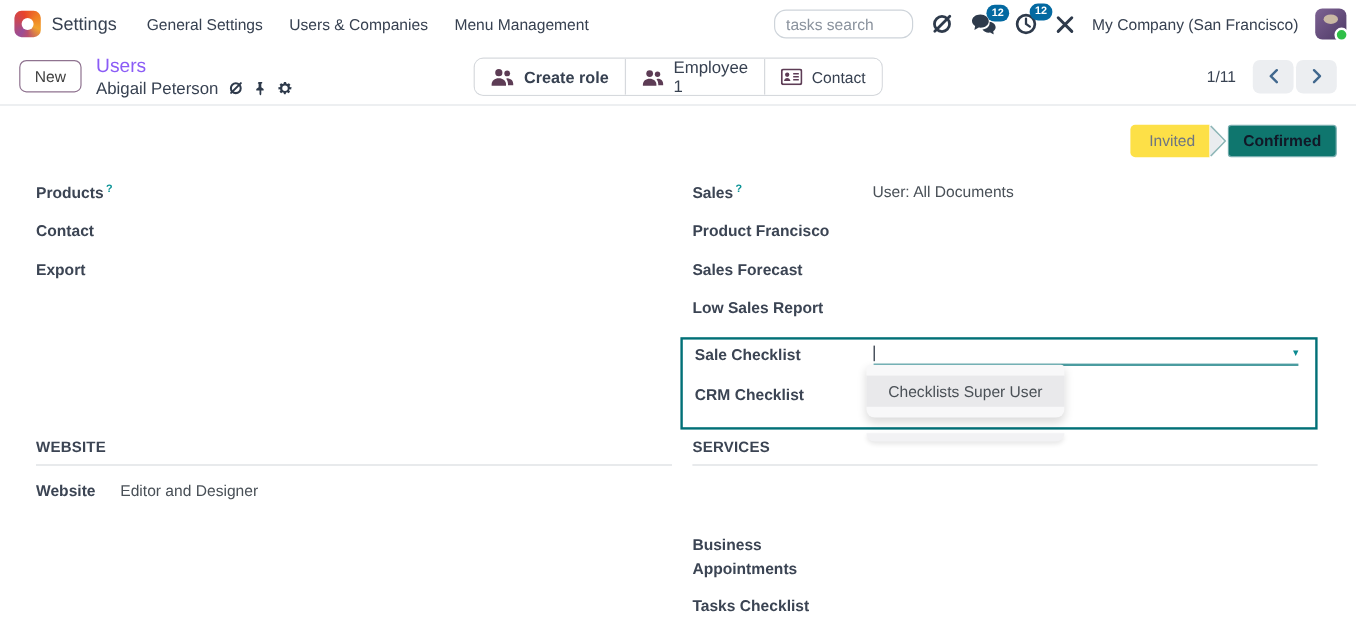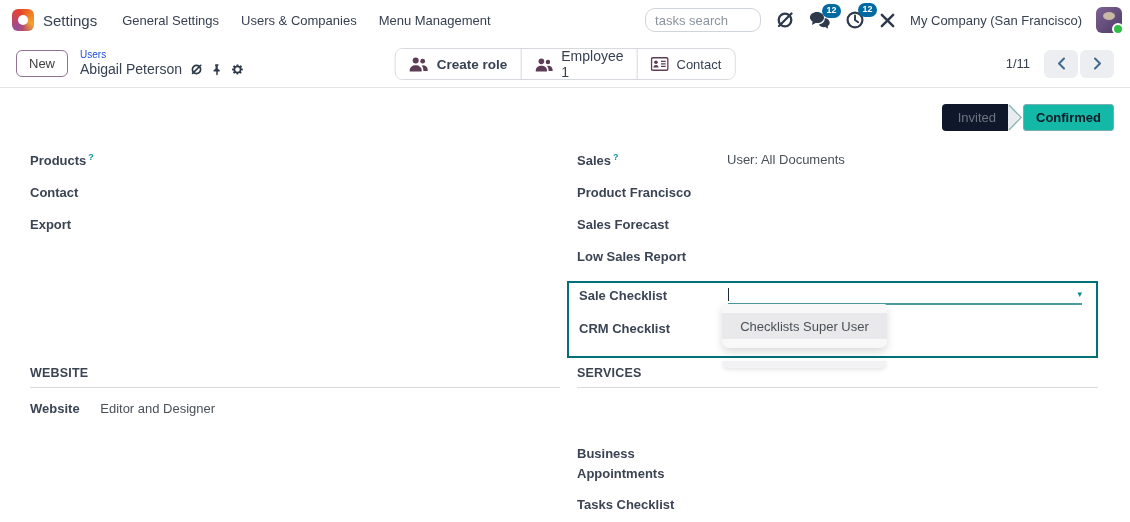--- a/index.html
+++ b/index.html
@@ -29,44 +29,44 @@
   .avatar::after{content:"";position:absolute;right:-2px;bottom:-2px;width:8px;height:8px;border-radius:50%;
           background:#2fbf47;border:2px solid #fff;}
 
   
   .cp{position:absolute;top:40px;left:0;right:0;height:47px;border-bottom:1px solid #e2e4e8;
       display:flex;align-items:center;padding:0 16px;}
   .btn-new{border:1px solid #8f7390;color:#404040;background:#fff;border-radius:6px;
            padding:5px 12px;font-size:13px;font-weight:400;cursor:pointer;
            font-family:"Liberation Sans",sans-serif;}
   .breadcrumb{margin-left:12px;display:flex;flex-direction:column;line-height:1.2;}
-  .bc-parent{color:#1d4ed8;font-size:10px;cursor:pointer;}
+  .bc-parent{color:#8b5cf6;font-size:16px;cursor:pointer;}
   .bc-current{display:flex;align-items:center;gap:8px;font-size:14px;color:#374151;}
   .bc-ic{color:#2e3a4b;display:flex;cursor:pointer;}
   .stat-group{position:absolute;left:50%;top:8px;transform:translateX(-50%);display:flex;
               border:1px solid #d6d9dd;border-radius:8px;background:#fff;overflow:hidden;}
   .stat-btn{display:flex;align-items:center;gap:8px;padding:0 13px;height:30px;cursor:pointer;
             border-left:1px solid #d6d9dd;background:#fff;color:#374151;}
   .stat-btn:first-child{border-left:none;}
   .stat-ico{color:#5d3c55;display:flex;}
   .stat-strong{font-size:13.5px;font-weight:600;}
   .stat-sm{font-size:13px;}
   .emp-lines{display:flex;flex-direction:column;font-size:14px;line-height:1.15;}
   .pager{margin-left:auto;display:flex;align-items:center;}
   .pager-count{font-size:13px;color:#374151;margin-right:12px;cursor:pointer;}
   .pager-btn{width:34px;height:28px;background:#eceef1;border:none;border-radius:6px;margin-left:2px;
              display:flex;align-items:center;justify-content:center;color:#41688e;cursor:pointer;}
 
   
   .statusbar{position:absolute;top:104px;right:16px;height:27px;display:flex;align-items:stretch;
              font-size:13px;}
-  .step-invited{background:#0f172a;color:#6e7582;display:flex;align-items:center;
+  .step-invited{background:#fde047;color:#6e7582;display:flex;align-items:center;
                 padding:0 12px 0 16px;border-radius:4px 0 0 4px;cursor:pointer;}
   .step-arrow{width:15px;position:relative;background:#fff;}
-  .step-confirmed{background:#14b8a6;border:1.5px solid #79aeb0;color:#111827;font-weight:700;
+  .step-confirmed{background:#0f766e;border:1.5px solid #79aeb0;color:#111827;font-weight:700;
                   display:flex;align-items:center;padding:0 12px;border-radius:3px;cursor:pointer;}
 
   
   .abs{position:absolute;}
   .flabel{font-weight:600;font-size:13px;color:#3b4453;}
   .fvalue{font-size:13px;color:#495057;}
   .help{color:#0a9396;font-size:9px;vertical-align:super;margin-left:2px;font-weight:700;}
   .lblcol{display:inline-block;width:150px;vertical-align:top;}
   .section{font-size:12.5px;font-weight:700;color:#3b4453;letter-spacing:.2px;
            border-bottom:1px solid #d9dcdf;padding-bottom:7px;}

